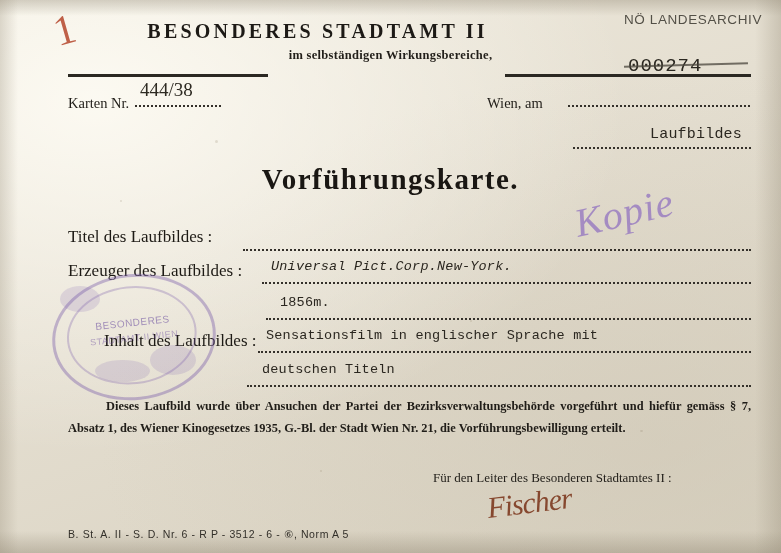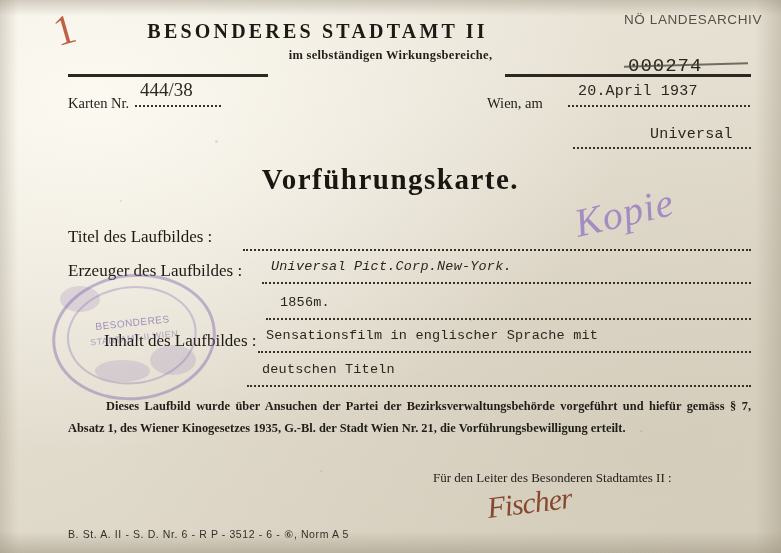--- a/index.html
+++ b/index.html
@@ -322,24 +322,23 @@
 
   <div class="rule rule-top-left"></div>
   <div class="rule rule-top-right"></div>
 
   <div class="lbl karten-label">Karten Nr.</div>
   <div class="dots karten-dots"></div>
   <div class="hand karten-value">444/38</div>
 
   <div class="lbl wien-label">Wien, am</div>
   <div class="dots wien-dots"></div>
-  <div class="typed wien-value">20.April 1937</div>
 
   <div class="dots behoerd-dots"></div>
-  <div class="typed behoerd-value">Universal</div>
+  <div class="typed behoerd-value">Laufbildes</div>
 
   <div class="main-title">Vorführungskarte.</div>
 
   <div class="lbl-big f1-label">Titel des Laufbildes :</div>
   <div class="dots f1-dots"></div>
 
   <div class="lbl-big f2-label">Erzeuger des Laufbildes :</div>
   <div class="dots f2-dots"></div>
   <div class="typed f2-value">Universal Pict.Corp.New-York.</div>
 

